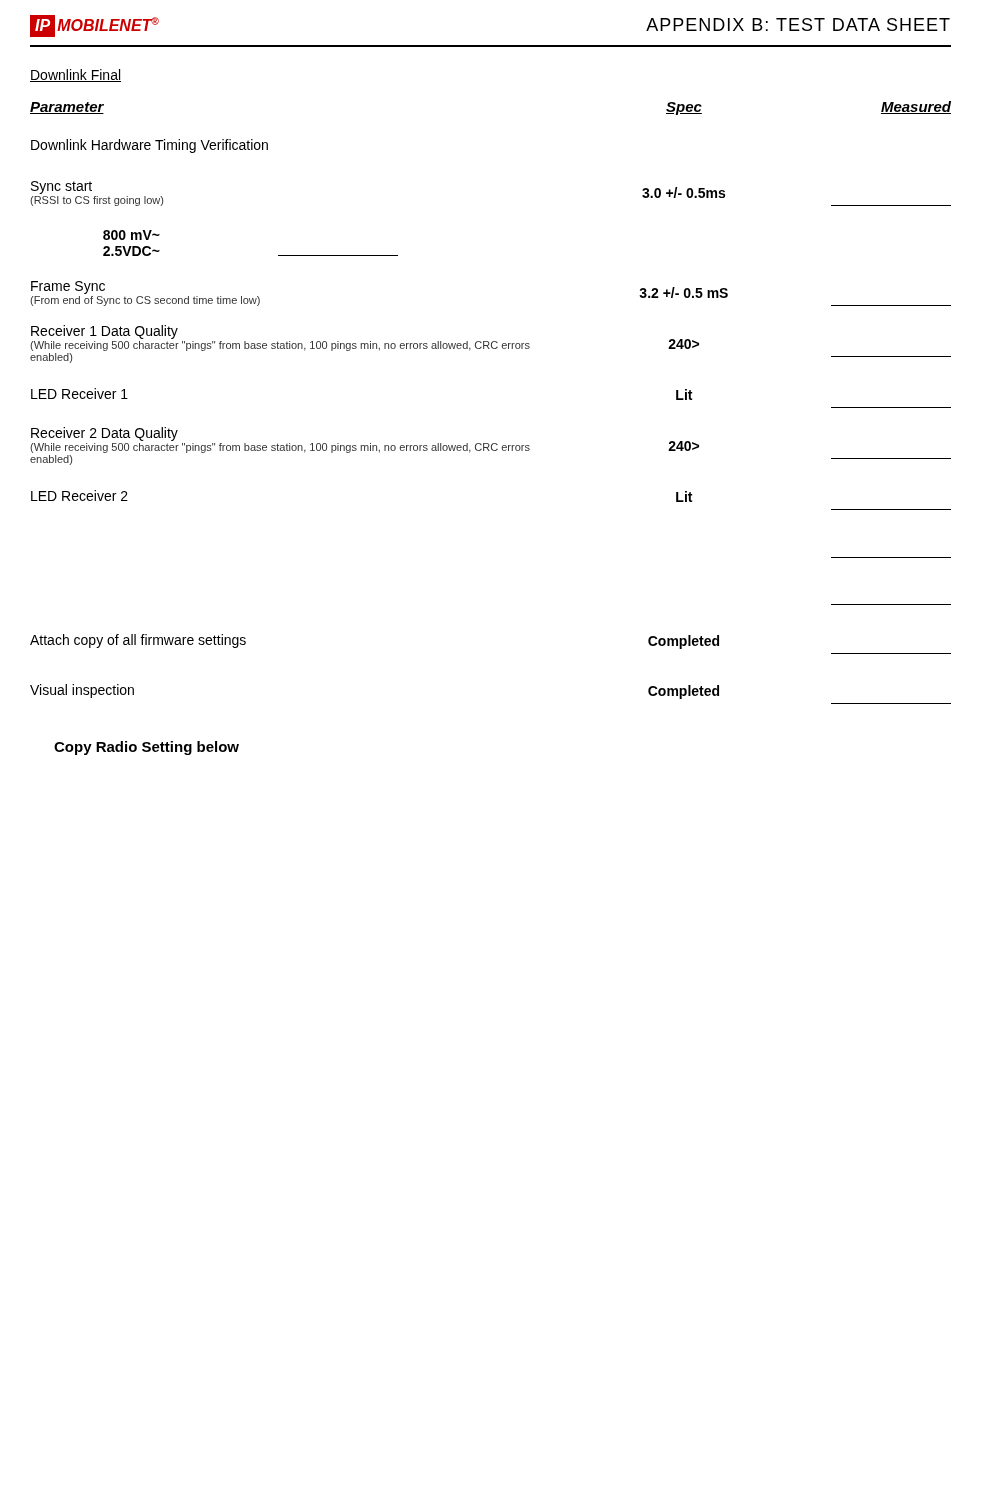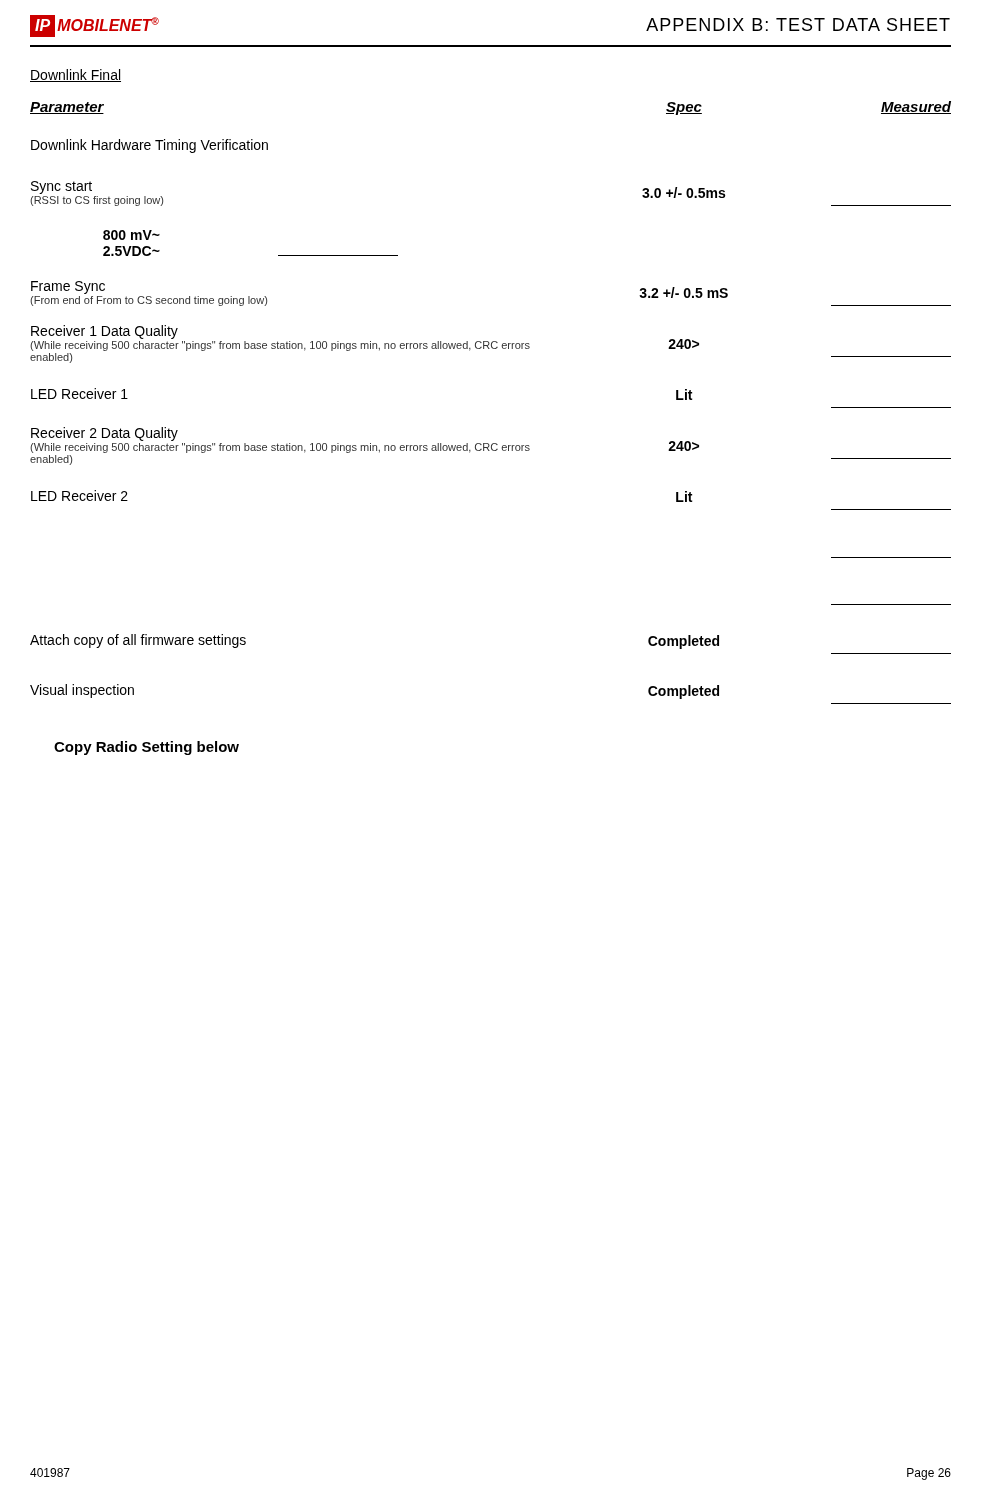--- a/index.html
+++ b/index.html
@@ -239,21 +239,21 @@
     <div class="table-row">
       <div class="row-spec spec-bold">800 mV~<br>2.5VDC~</div>
       <div class="row-measured">
         <div class="measure-line"></div>
       </div>
     </div>
 
     <div class="table-row">
       <div class="row-param">
         <div class="main-label">Frame Sync</div>
-        <div class="sub-label">(From end of From to CS second time going low)</div>
+        <div class="sub-label">(From end of Sync to CS second time time low)</div>
       </div>
       <div class="row-spec spec-bold">3.2 +/- 0.5 mS</div>
       <div class="row-measured">
         <div class="measure-line"></div>
       </div>
     </div>
 
     <div class="table-row">
       <div class="row-param">
         <div class="main-label">Receiver 1  Data Quality</div>
@@ -329,18 +329,14 @@
       <div class="row-spec spec-bold">Completed</div>
       <div class="row-measured">
         <div class="measure-line"></div>
       </div>
     </div>
 
   </div>
 
   <div class="copy-radio">Copy Radio Setting below</div>
 
-  <div class="footer">
-    <span>401987</span>
-    <span>Page 26</span>
-  </div>
 
 </div>
 
 </body></html>

